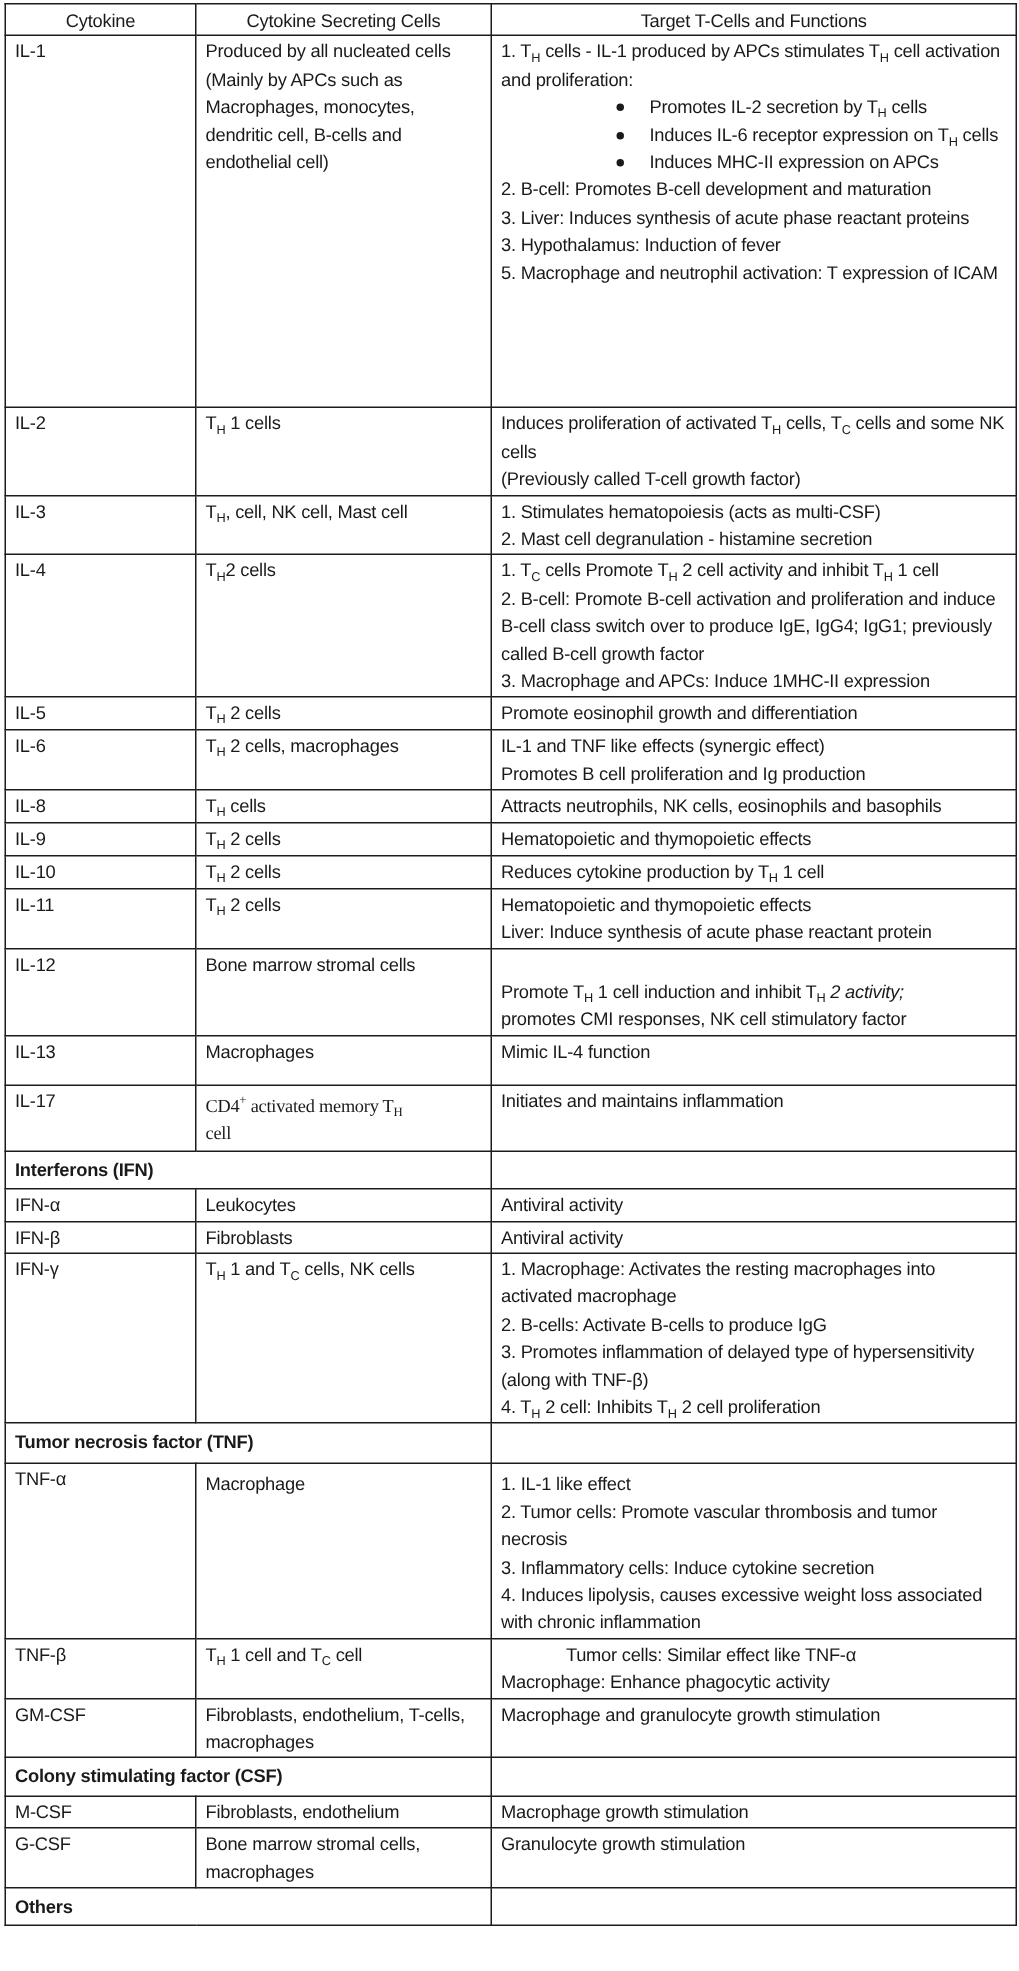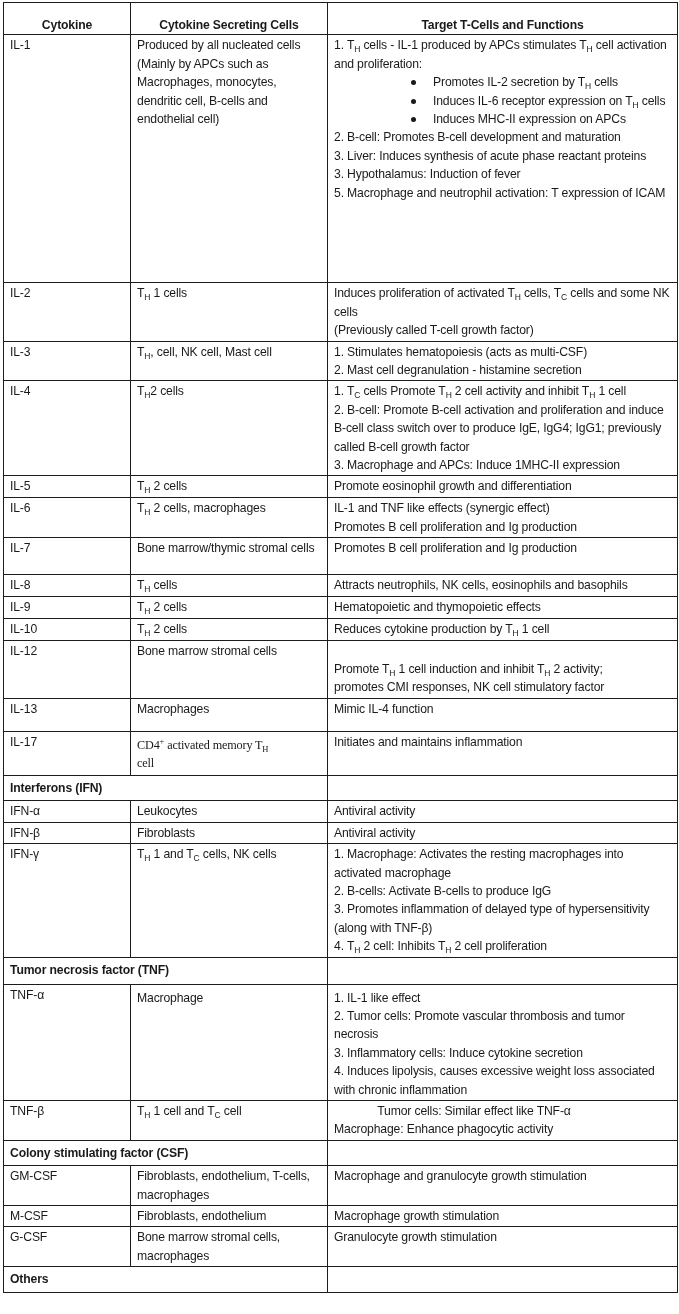--- a/index.html
+++ b/index.html
@@ -21,22 +21,22 @@
   .ctable col.c3 { width: 350px; }
   .ctable th, .ctable td {
     border: 1px solid #1c1c1c;
     vertical-align: top;
     padding: 1px 6px 1px 6px;
     line-height: 18.4px;
     text-align: left;
     overflow: hidden;
   }
   .ctable th {
-    font-weight: bold; text-align: center;
-    padding-top: 13px; padding-bottom: 0px;
+    font-weight: normal; text-align: center;
+    padding-top: 2px; padding-bottom: 0px;
   }
   .ctable td.section {
     font-weight: bold;
     padding-top: 3px; padding-bottom: 3px;
   }
   .line { display: block; white-space: nowrap; }
   .line.wrap { white-space: normal; }
   .bullet-row { display: block; position: relative; padding-left: 97px; white-space: normal; }
   .bullet-row .dot {
     position: absolute; left: 77px; top: 7px;
@@ -132,29 +132,20 @@
       <tr style="height: 37px;">
         <td>IL-6</td>
         <td>
           <span class="line"><span style="white-space: pre-wrap;">T</span><sub>H</sub><span style="white-space: pre-wrap;"> 2 cells, macrophages</span></span>
         </td>
         <td>
           <span class="line"><span style="white-space: pre-wrap;">IL-1 and TNF like effects (synergic effect)</span></span>
           <span class="line"><span style="white-space: pre-wrap;">Promotes B cell proliferation and Ig production</span></span>
         </td>
       </tr>
-      <tr style="height: 37px;">
-        <td>IL-7</td>
-        <td>
-          <span class="line wrap"><span style="white-space: pre-wrap;">Bone marrow/thymic stromal cells</span></span>
-        </td>
-        <td>
-          <span class="line"><span style="white-space: pre-wrap;">Promotes B cell proliferation and Ig production</span></span>
-        </td>
-      </tr>
       <tr style="height: 21px;">
         <td>IL-8</td>
         <td>
           <span class="line"><span style="white-space: pre-wrap;">T</span><sub>H</sub><span style="white-space: pre-wrap;"> cells</span></span>
         </td>
         <td>
           <span class="line"><span style="white-space: pre-wrap;">Attracts neutrophils, NK cells, eosinophils and basophils</span></span>
         </td>
       </tr>
       <tr style="height: 22px;">
@@ -168,28 +159,38 @@
       </tr>
       <tr style="height: 22px;">
         <td>IL-10</td>
         <td>
           <span class="line"><span style="white-space: pre-wrap;">T</span><sub>H</sub><span style="white-space: pre-wrap;"> 2 cells</span></span>
         </td>
         <td>
           <span class="line"><span style="white-space: pre-wrap;">Reduces cytokine production by T</span><sub>H</sub><span style="white-space: pre-wrap;"> 1 cell</span></span>
         </td>
       </tr>
+      <tr style="height: 37px;">
+        <td>IL-11</td>
+        <td>
+          <span class="line"><span style="white-space: pre-wrap;">T</span><sub>H</sub><span style="white-space: pre-wrap;"> 2 cells</span></span>
+        </td>
+        <td>
+          <span class="line"><span style="white-space: pre-wrap;">Hematopoietic and thymopoietic effects</span></span>
+          <span class="line"><span style="white-space: pre-wrap;">Liver: Induce synthesis of acute phase reactant protein</span></span>
+        </td>
+      </tr>
       <tr style="height: 58px;">
         <td>IL-12</td>
         <td>
           <span class="line"><span style="white-space: pre-wrap;">Bone marrow stromal cells</span></span>
         </td>
         <td>
           <span class="blank"></span>
-          <span class="line"><span style="white-space: pre-wrap;">Promote T</span><sub>H</sub><span style="white-space: pre-wrap;"> 1 cell induction and inhibit T</span><sub>H</sub><span style="white-space: pre-wrap;"> 2 activity;</span></span>
+          <span class="line"><span style="white-space: pre-wrap;">Promote T</span><sub>H</sub><span style="white-space: pre-wrap;"> 1 cell induction and inhibit T</span><sub>H</sub><span style="white-space: pre-wrap; font-style: italic;"> 2 activity;</span></span>
           <span class="line"><span style="white-space: pre-wrap;">promotes CMI responses, NK cell stimulatory factor</span></span>
         </td>
       </tr>
       <tr style="height: 33px;">
         <td>IL-13</td>
         <td>
           <span class="line"><span style="white-space: pre-wrap;">Macrophages</span></span>
         </td>
         <td>
           <span class="line"><span style="white-space: pre-wrap;">Mimic IL-4 function</span></span>
@@ -258,32 +259,32 @@
       <tr style="height: 38px;">
         <td>TNF-β</td>
         <td>
           <span class="line"><span style="white-space: pre-wrap;">T</span><sub>H</sub><span style="white-space: pre-wrap;"> 1 cell and T</span><sub>C</sub><span style="white-space: pre-wrap;"> cell</span></span>
         </td>
         <td>
           <span class="line"><span style="white-space: pre-wrap; margin-left: 40px;"> Tumor cells: Similar effect like TNF-α</span></span>
           <span class="line"><span style="white-space: pre-wrap;">Macrophage: Enhance phagocytic activity</span></span>
         </td>
       </tr>
+      <tr style="height: 38px;">
+        <td>GM-CSF</td>
+        <td>
+          <span class="line wrap"><span style="white-space: pre-wrap;">Fibroblasts, endothelium, T-cells, macrophages</span></span>
+        </td>
+        <td>
+          <span class="line"><span style="white-space: pre-wrap;">Macrophage and granulocyte growth stimulation</span></span>
+        </td>
+      </tr>
       <tr style="height: 20px;">
         <td colspan="2" class="section">Colony stimulating factor (CSF)</td>
         <td></td>
-      </tr>
-      <tr style="height: 38px;">
-        <td>GM-CSF</td>
-        <td>
-          <span class="line wrap"><span style="white-space: pre-wrap;">Fibroblasts, endothelium, T-cells, macrophages</span></span>
-        </td>
-        <td>
-          <span class="line"><span style="white-space: pre-wrap;">Macrophage and granulocyte growth stimulation</span></span>
-        </td>
       </tr>
       <tr style="height: 20px;">
         <td>M-CSF</td>
         <td>
           <span class="line"><span style="white-space: pre-wrap;">Fibroblasts, endothelium</span></span>
         </td>
         <td>
           <span class="line"><span style="white-space: pre-wrap;">Macrophage growth stimulation</span></span>
         </td>
       </tr>

